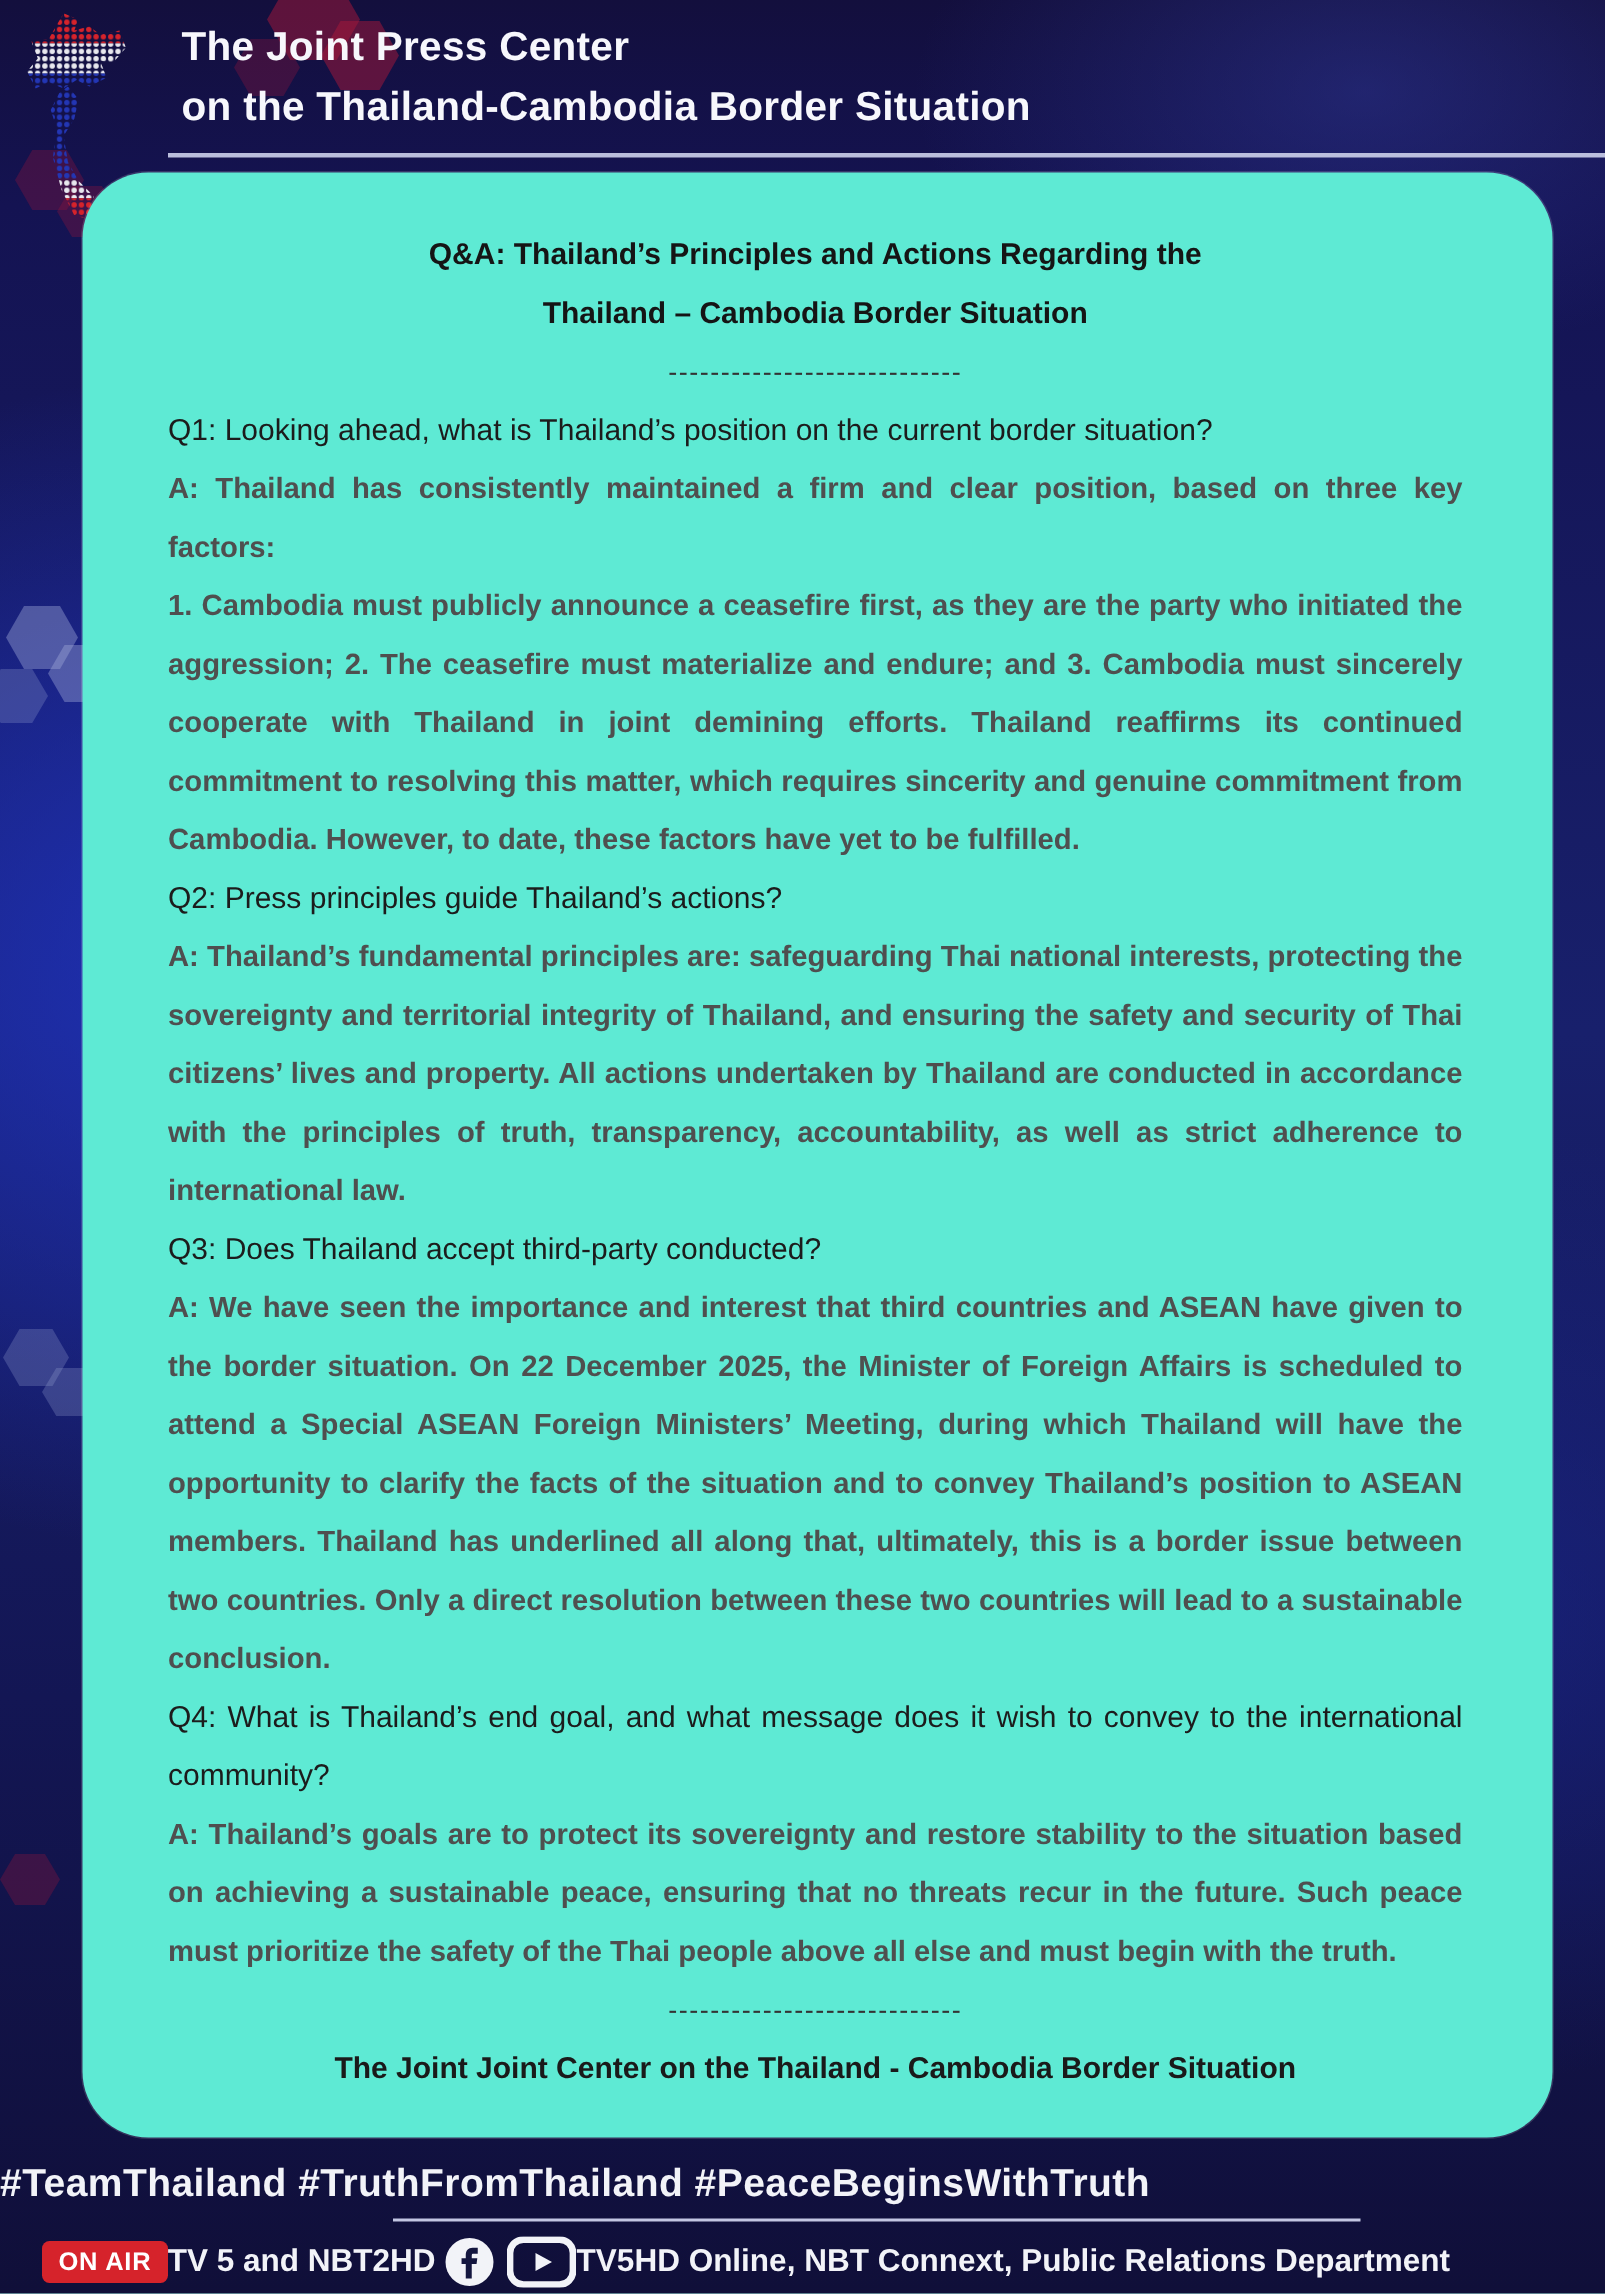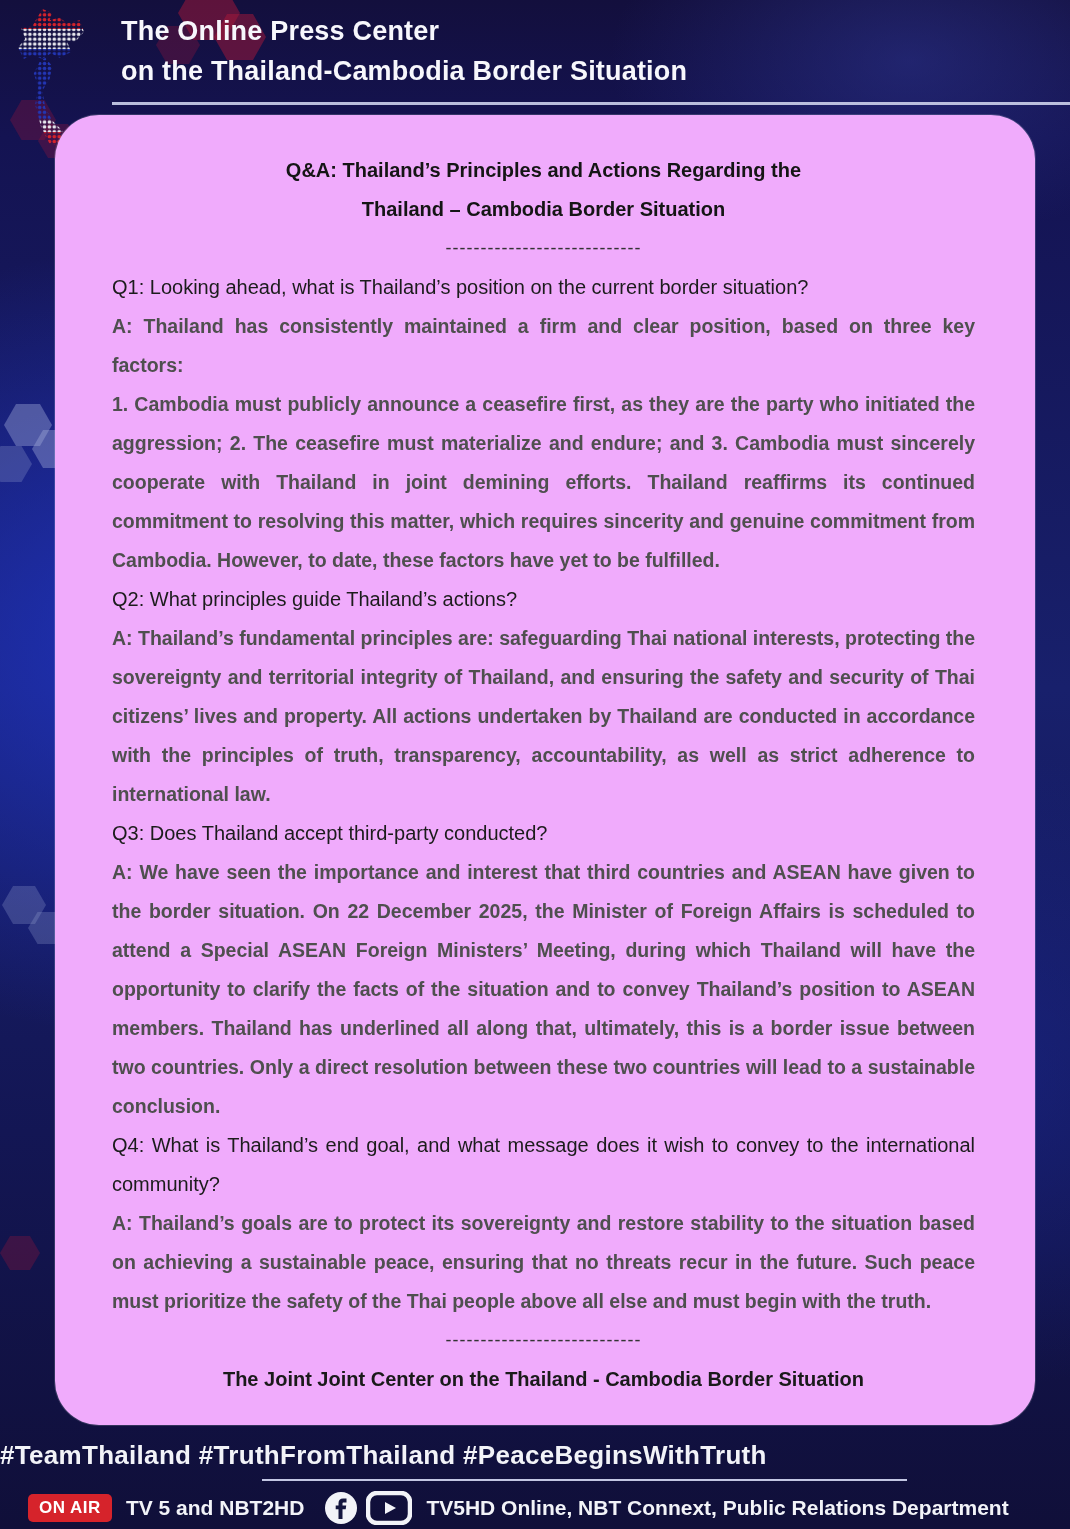--- a/index.html
+++ b/index.html
@@ -20,36 +20,36 @@
 
   
   .header{position:absolute;left:0;top:0;width:100%;height:110px;}
   .header-rule{position:absolute;left:112px;right:0;top:102px;height:3px;background:#c9cde8;opacity:.92;}
   .header-titles{position:absolute;left:121px;top:11px;color:#f7f7fc;font-weight:700;font-size:27px;line-height:40px;letter-spacing:.2px;}
   .logo{position:absolute;left:8px;top:6px;}
 
   
   .card{
     position:absolute;left:55px;top:115px;width:980px;height:1310px;
-    background:#f0abfc;border-radius:44px;
+    background:#5eead4;border-radius:44px;
     box-shadow:0 0 0 1px rgba(255,255,255,.15);
     color:#4f4f4f;
   }
   .card-inner{position:absolute;left:57px;right:60px;top:36px;font-size:19.5px;line-height:39px;}
   .doc-title{ text-align:center;color:#151515;font-weight:700;font-size:20px;}
   .sep{ text-align:center;color:#333;letter-spacing:1px;font-size:18px;}
   .question{margin:0;color:#1c1c1c;font-weight:400;font-size:20px;text-align:justify;}
   .answer{margin:0;color:#4f4f4f;font-weight:700;text-align:justify;}
   .closing{ text-align:center;color:#1a1a1a;font-weight:700;font-size:20px;}
 
   
   .hashtags{position:absolute;left:0;top:1440px;width:100%;text-align:left;
     color:#f2f3f8;font-weight:700;font-size:26px;letter-spacing:.3px;}
   .hashtag-rule{position:absolute;left:262px;top:1479px;width:645px;height:2px;background:#ccd1ec;opacity:.95;}
-  .bottom-row{position:absolute;left:28px;top:1490px;right:20px;height:36px;display:flex;align-items:center;gap:14px;
+  .bottom-row{position:absolute;left:28px;top:1490px;right:20px;height:36px;display:flex;align-items:center;
     color:#f2f3f8;font-weight:700;font-size:21px;white-space:nowrap;}
   .onair{background:#d6232b;color:#fff;font-weight:700;font-size:17px;border-radius:5px;
     padding:4px 11px;letter-spacing:.5px;}
   .soc-icons{display:flex;align-items:center;gap:8px;margin-left:6px;}
 </style>
 </head>
 <body>
 
 <div class="hex red" style="left:178px;top:-14px;width:62px;height:54px;"></div>
 <div class="hex red" style="left:214px;top:14px;width:52px;height:46px;"></div>
@@ -81,39 +81,39 @@
       <g clip-path="url(#thai)" mask="url(#dotmask)">
         <rect x="0" y="0" width="60" height="15" fill="#d6232b"></rect>
         <rect x="0" y="15" width="60" height="14" fill="#e8e8ee"></rect>
         <rect x="0" y="29" width="60" height="49" fill="#2336b4"></rect>
         <rect x="0" y="78" width="60" height="9" fill="#e8e8ee"></rect>
         <rect x="0" y="87" width="60" height="17" fill="#d6232b"></rect>
       </g>
     </svg>
   </div>
   <div class="header-titles">
-    <div>The Online Press Center</div>
+    <div>The Joint Press Center</div>
     <div>on the Thailand-Cambodia Border Situation</div>
   </div>
   <div class="header-rule"></div>
 </div>
 
 <div class="card">
   <div class="card-inner">
     <div class="doc-title">Q&amp;A: Thailand’s Principles and Actions Regarding the</div>
     <div class="doc-title">Thailand – Cambodia Border Situation</div>
     <div class="sep">----------------------------</div>
 
     <div>
       <p class="question">Q1: Looking ahead, what is Thailand’s position on the current border situation?</p>
       <p class="answer">A: Thailand has consistently maintained a firm and clear position, based on three key factors:</p>
       <p class="answer">1. Cambodia must publicly announce a ceasefire first, as they are the party who initiated the aggression; 2. The ceasefire must materialize and endure; and 3. Cambodia must sincerely cooperate with Thailand in joint demining efforts. Thailand reaffirms its continued commitment to resolving this matter, which requires sincerity and genuine commitment from Cambodia. However, to date, these factors have yet to be fulfilled.</p>
     </div>
     <div>
-      <p class="question">Q2: What principles guide Thailand’s actions?</p>
+      <p class="question">Q2: Press principles guide Thailand’s actions?</p>
       <p class="answer">A: Thailand’s fundamental principles are: safeguarding Thai national interests, protecting the sovereignty and territorial integrity of Thailand, and ensuring the safety and security of Thai citizens’ lives and property. All actions undertaken by Thailand are conducted in accordance with the principles of truth, transparency, accountability, as well as strict adherence to international law.</p>
     </div>
     <div>
       <p class="question">Q3: Does Thailand accept third-party conducted?</p>
       <p class="answer">A: We have seen the importance and interest that third countries and ASEAN have given to the border situation. On 22 December 2025, the Minister of Foreign Affairs is scheduled to attend a Special ASEAN Foreign Ministers’ Meeting, during which Thailand will have the opportunity to clarify the facts of the situation and to convey Thailand’s position to ASEAN members. Thailand has underlined all along that, ultimately, this is a border issue between two countries. Only a direct resolution between these two countries will lead to a sustainable conclusion.</p>
     </div>
     <div>
       <p class="question">Q4: What is Thailand’s end goal, and what message does it wish to convey to the international community?</p>
       <p class="answer">A: Thailand’s goals are to protect its sovereignty and restore stability to the situation based on achieving a sustainable peace, ensuring that no threats recur in the future. Such peace must prioritize the safety of the Thai people above all else and must begin with the truth.</p>
     </div>

